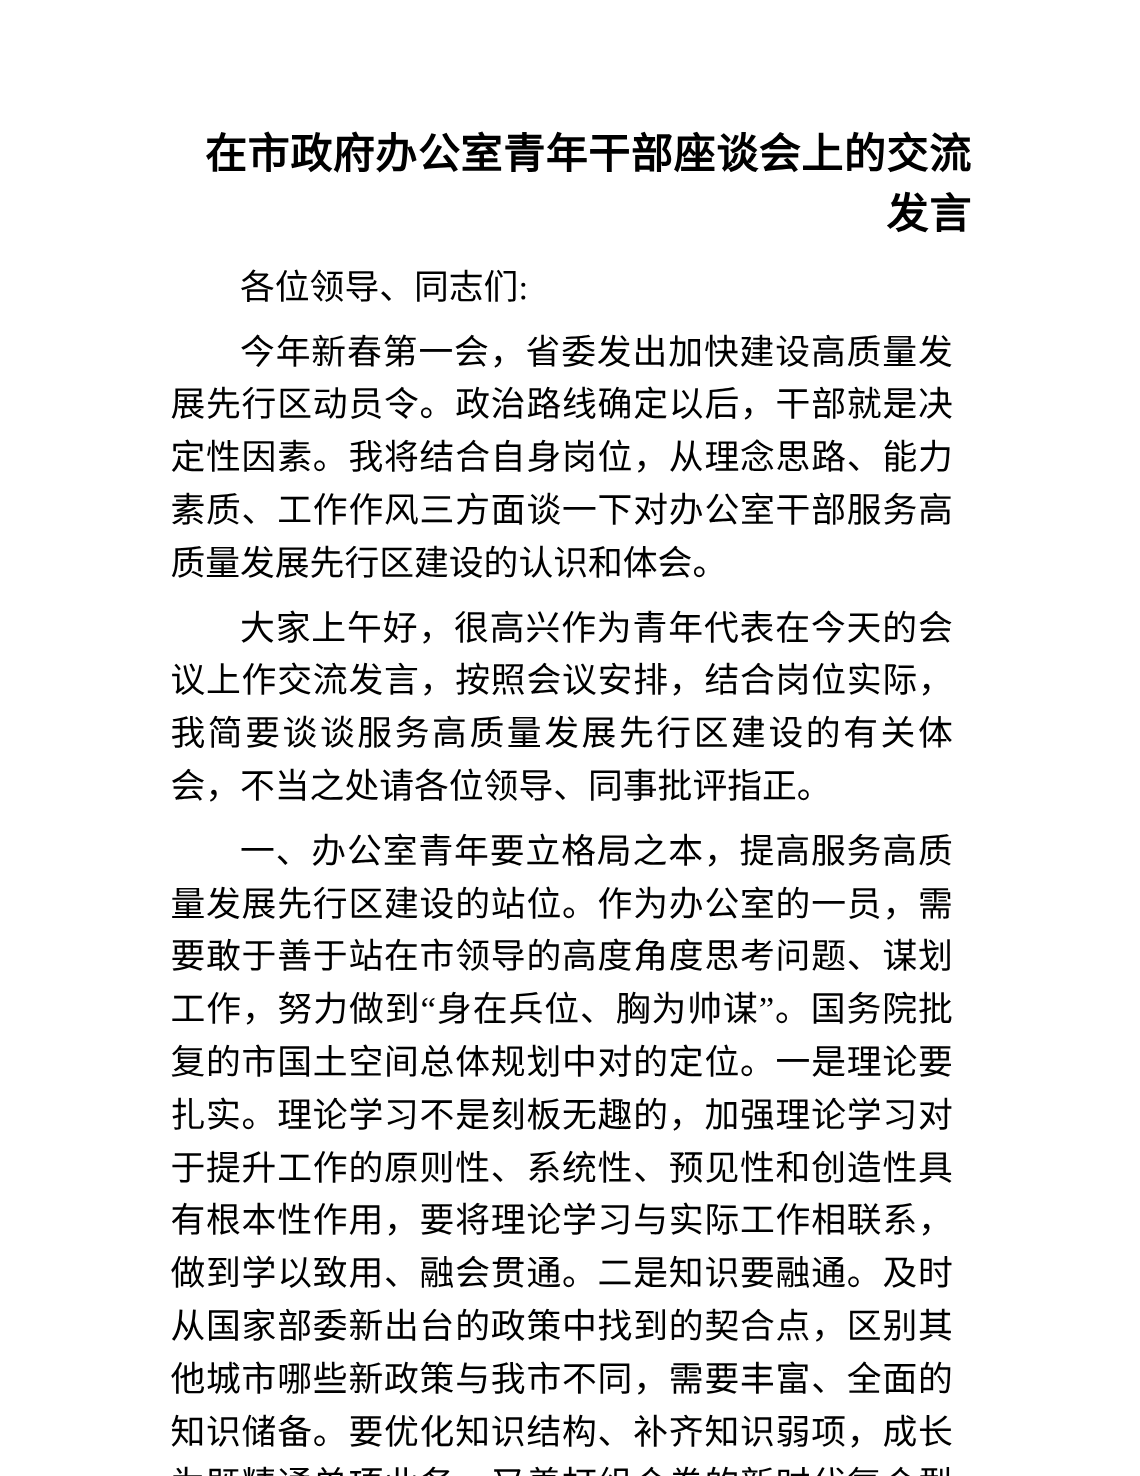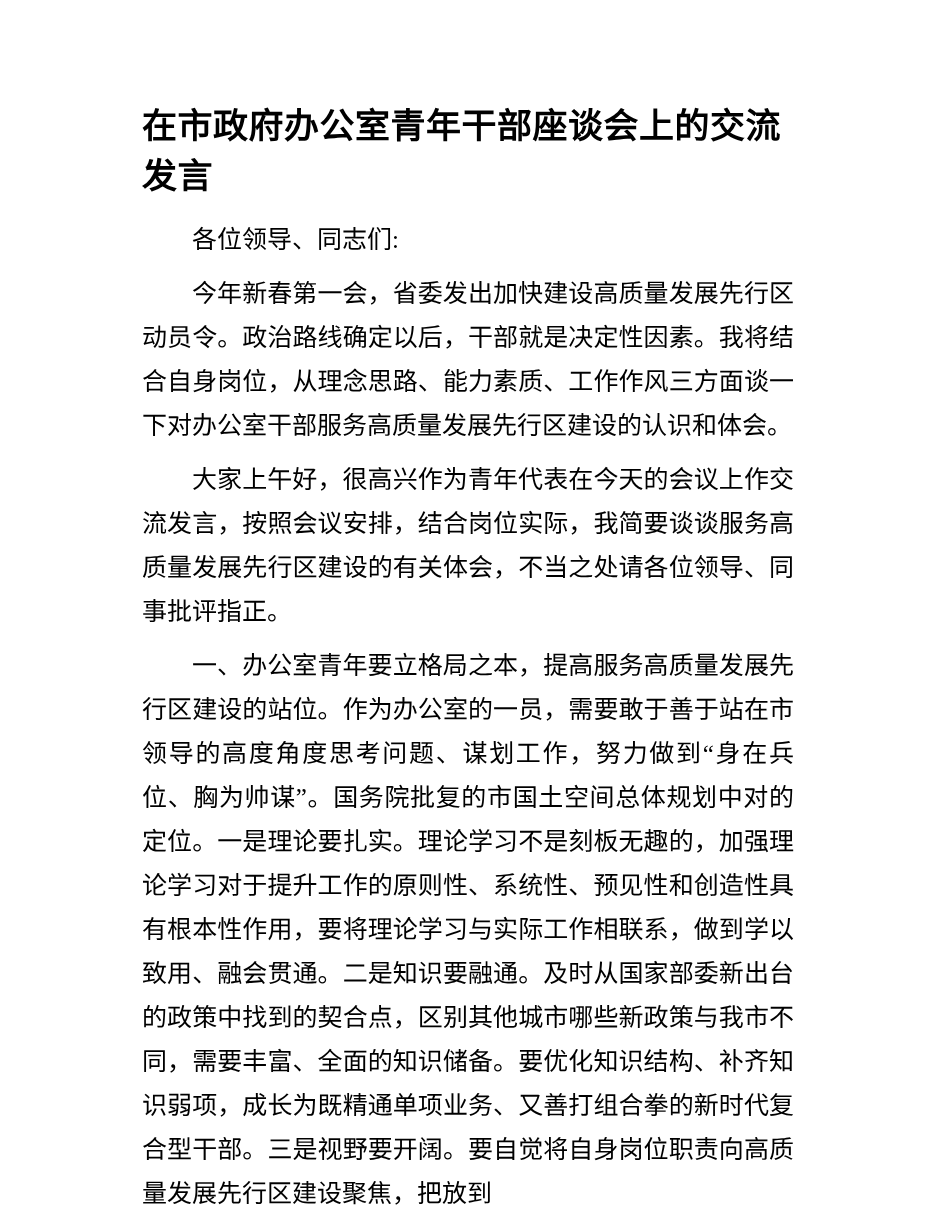--- a/index.html
+++ b/index.html
@@ -14,32 +14,32 @@
   }
   .page {
     box-sizing: border-box;
     width: 950px;
     height: 1230px;
     background: #ffffff;
     padding: 104px 140px 0 142px;
     color: #000000;
   }
   .doc-title {
-    font-family: Liberation Mono, monospace;
+    font-family: Liberation Sans, sans-serif;
     font-weight: bold;
     font-size: 35px;
     line-height: 50px;
-    text-align: left;
+    text-align: right;
     letter-spacing: 0.5px;
     margin: 0 0 14px 0;
     color: #000000;
   }
   .body-text p {
     font-family: "Liberation Serif", "DejaVu Serif", serif;
-    font-size: 25px;
+    font-size: 29px;
     line-height: 44px;
     text-align: justify;
     text-justify: inter-ideograph;
     text-indent: 2em;
     margin: 0 16px 10px 0;
     color: #000000;
     word-break: break-all;
   }
 </style>
 </head>

